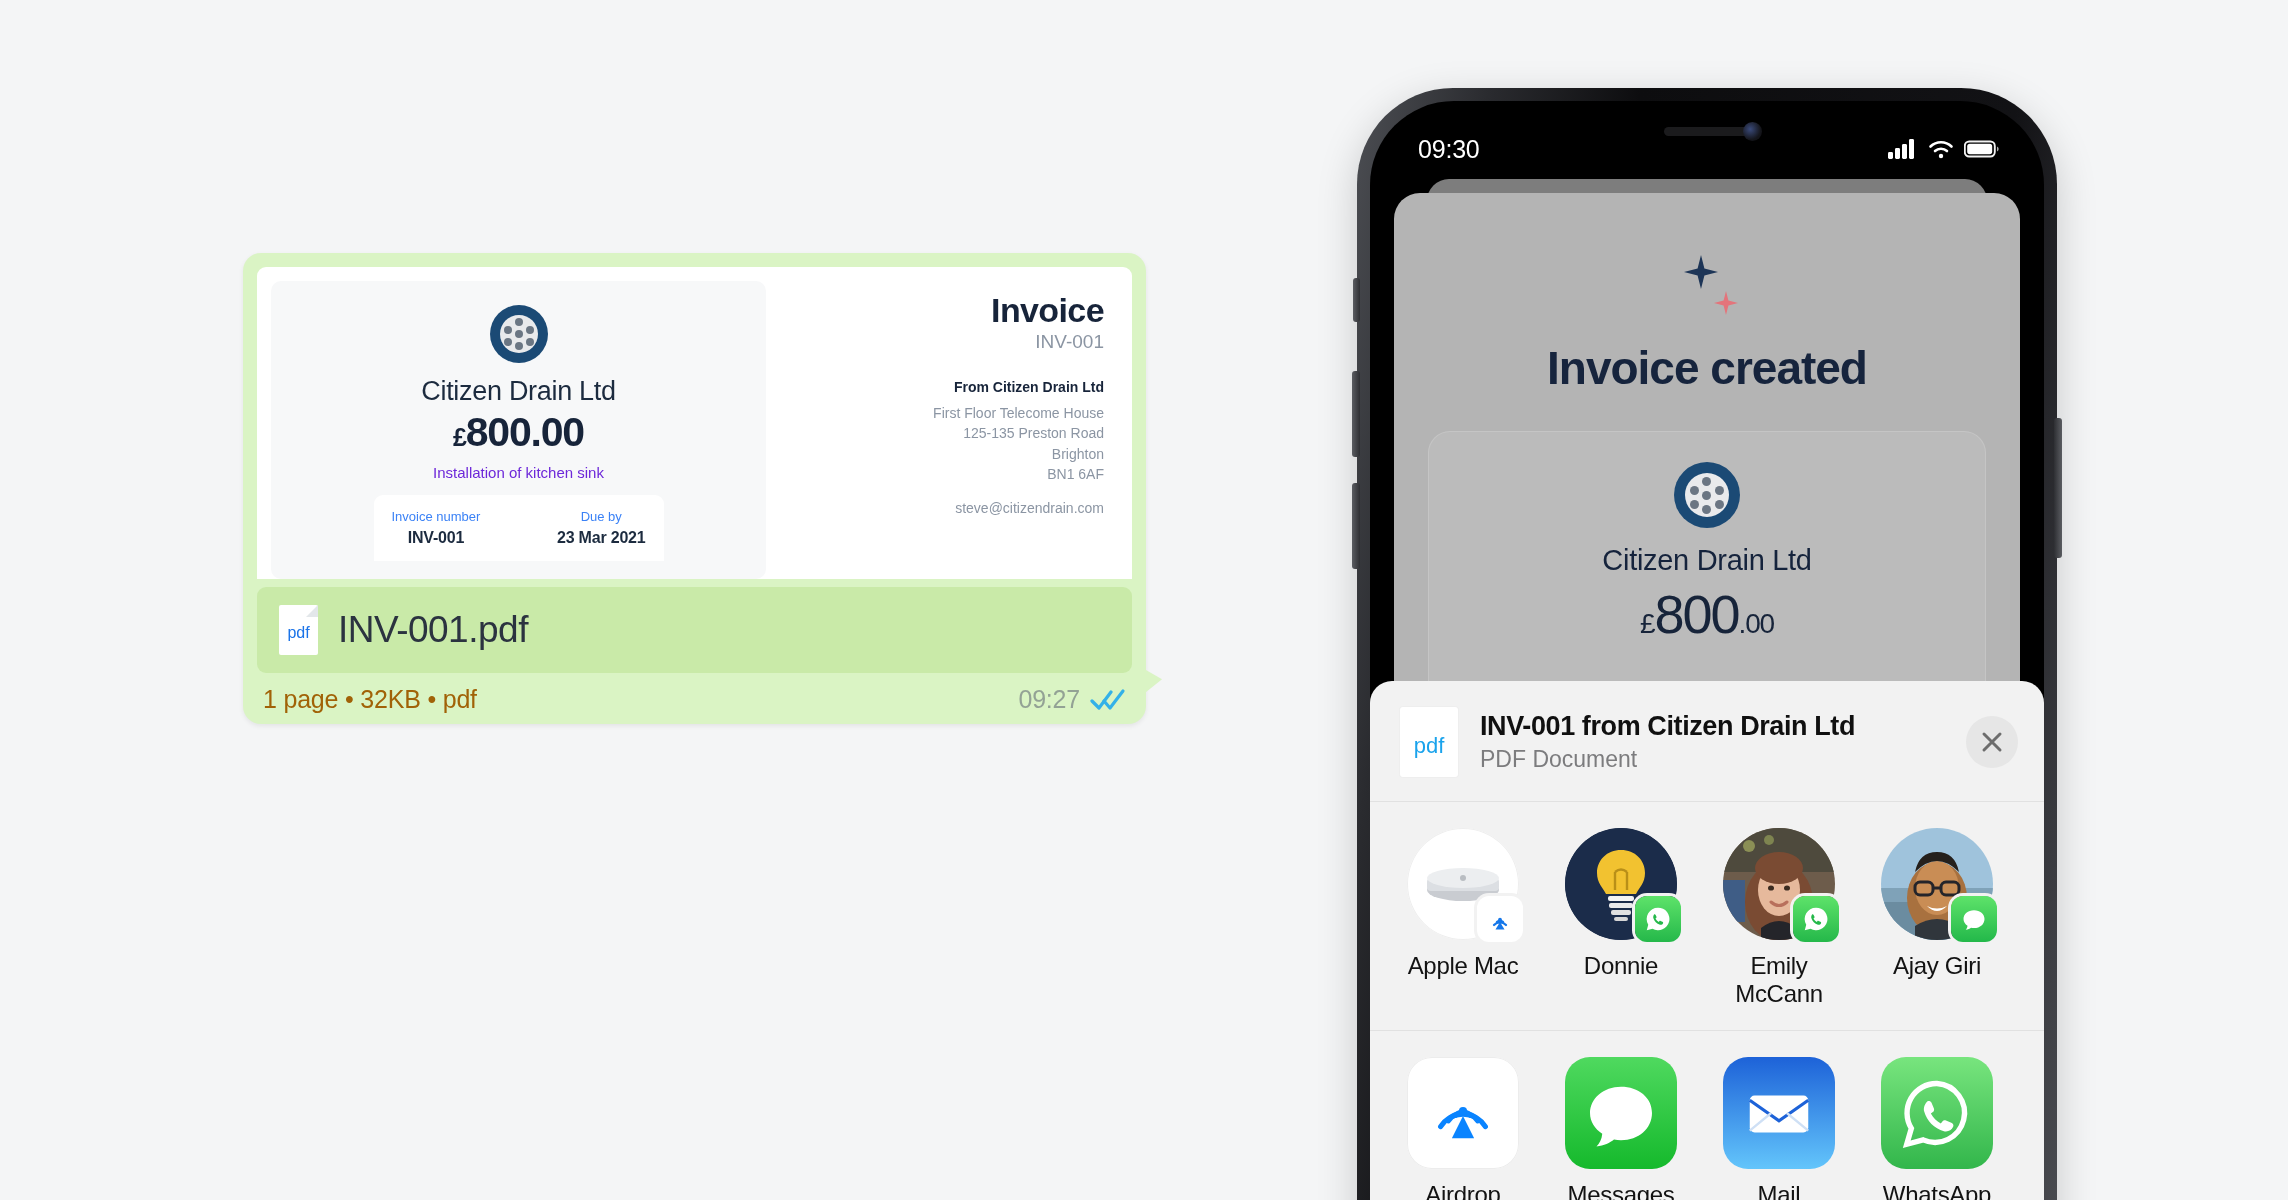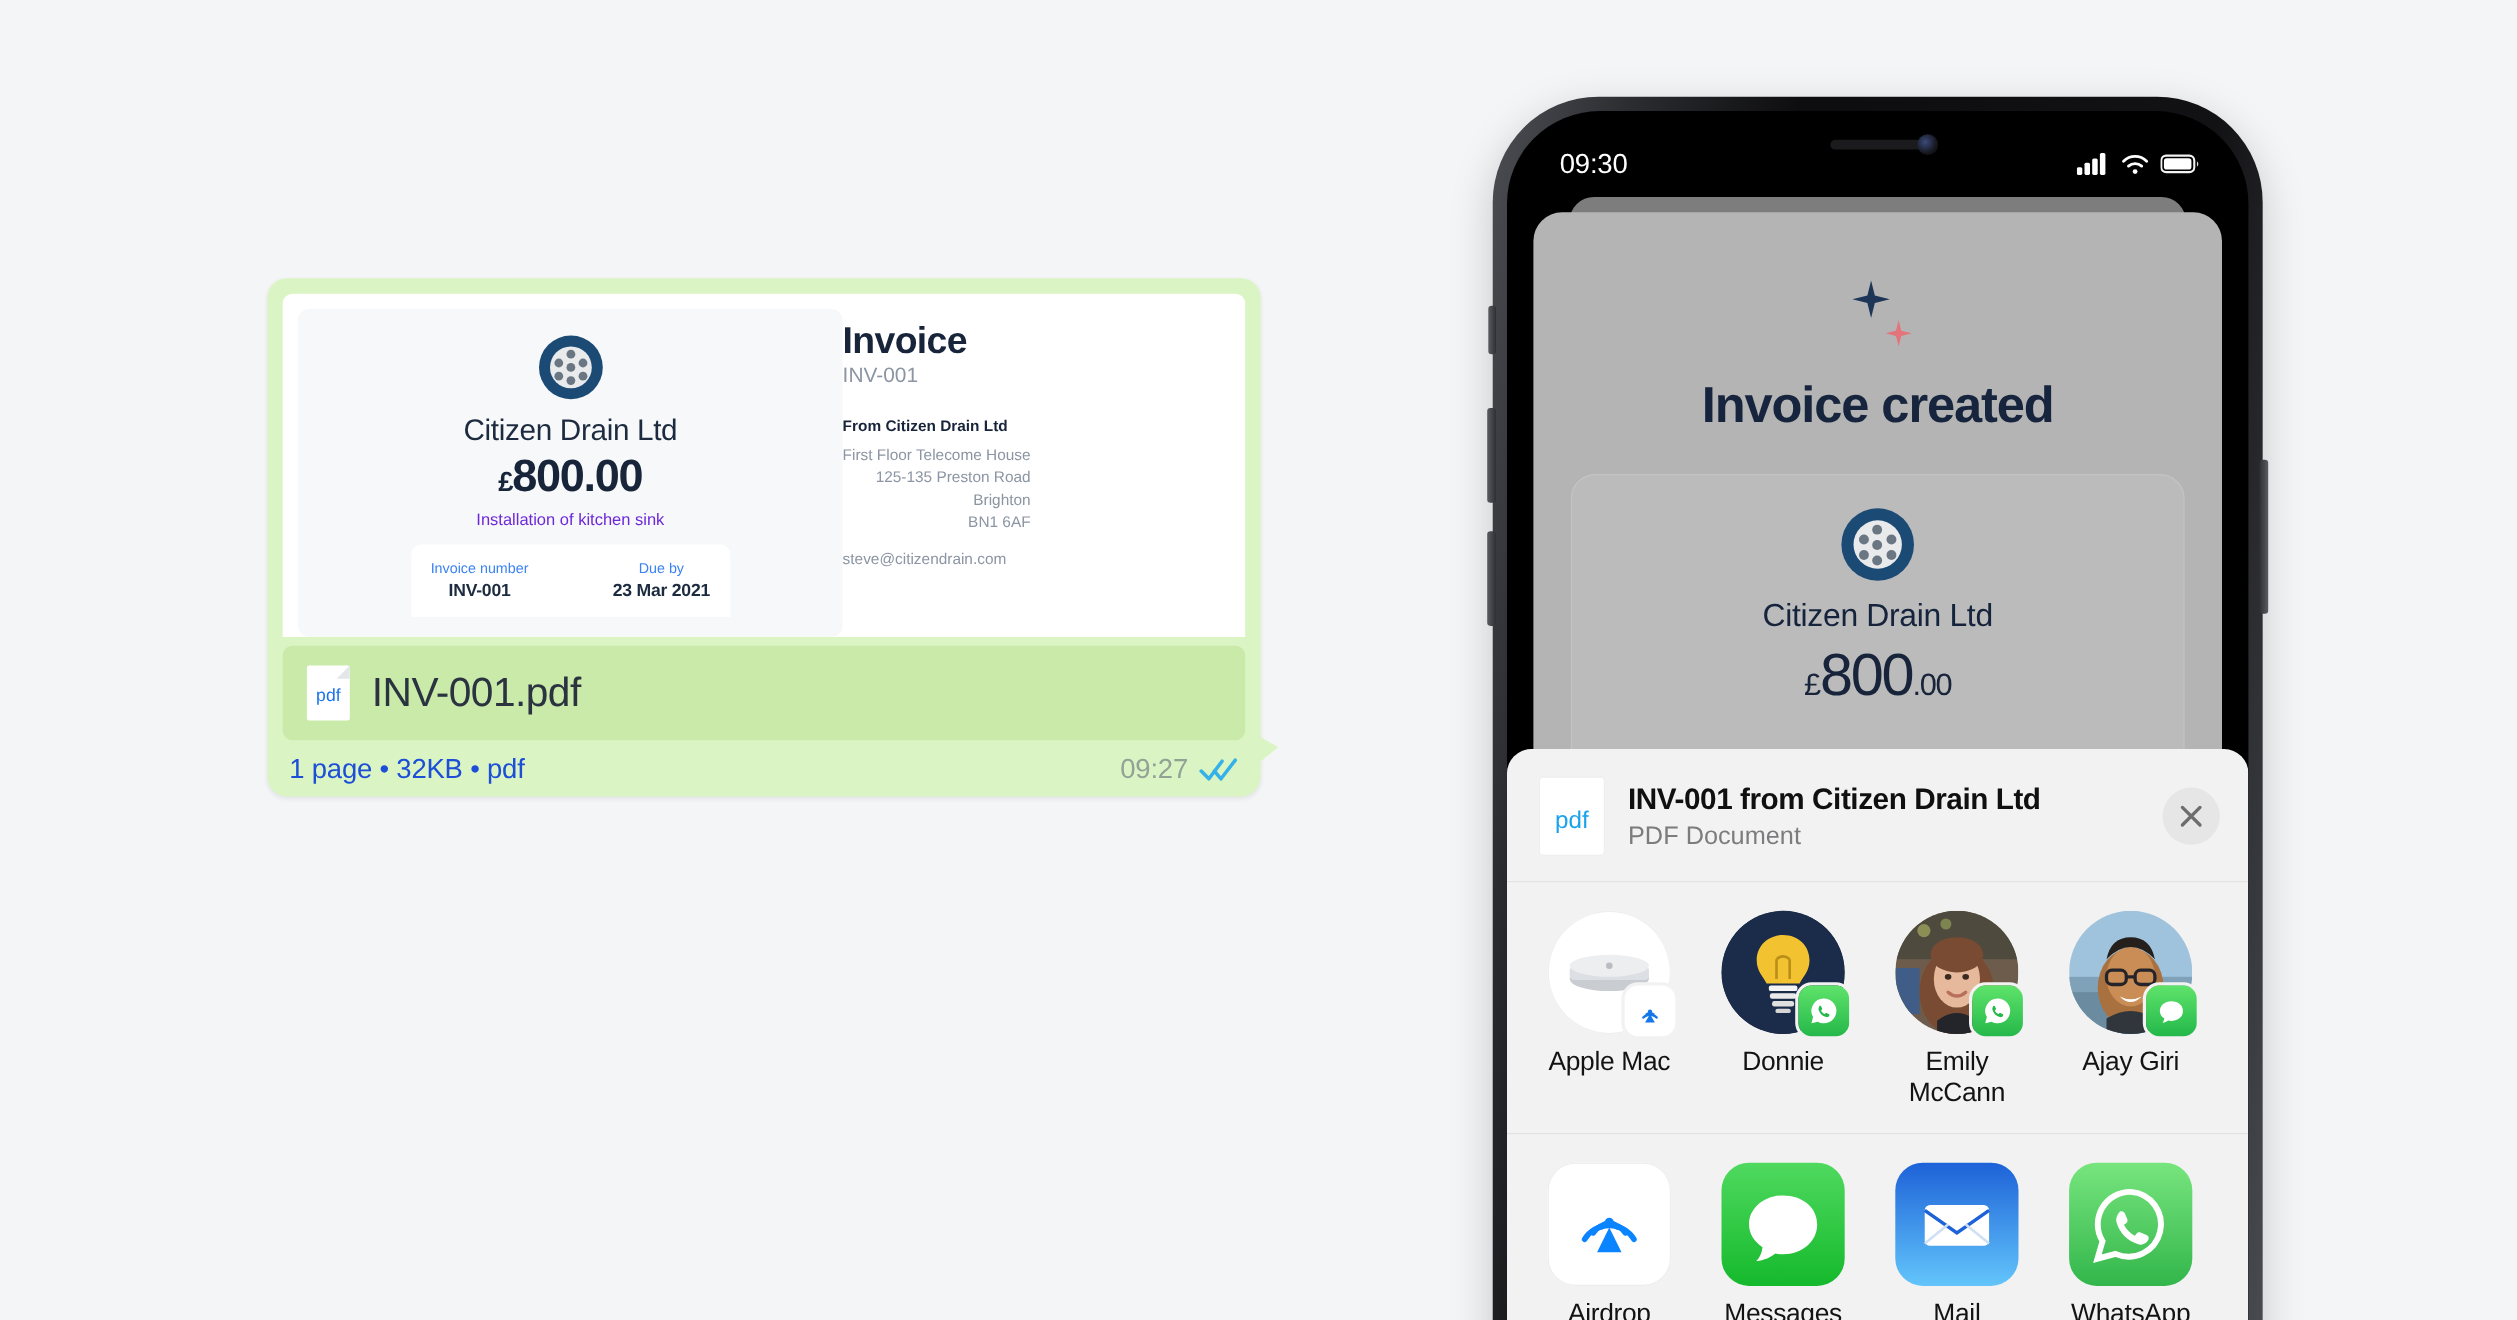--- a/index.html
+++ b/index.html
@@ -74,21 +74,21 @@
     border-radius: 9px 9px 0 0; padding: 14px 18px 14px 18px;
     display: flex; justify-content: space-between;
   }
   .meta-col { text-align: center; }
   .meta-col.r { text-align: center; }
   .meta-label { font-size: 13px; color: #3b82f6; margin-bottom: 5px; }
   .meta-value { font-size: 16px; font-weight: 700; color: #1c2b3f; letter-spacing: -.2px; }
 
   .preview-right {
     flex: 1; padding: 24px 28px 0 0;
-    display: flex; flex-direction: column; align-items: flex-start;
+    display: flex; flex-direction: column; align-items: flex-end;
     text-align: right;
   }
   .inv-title { font-size: 34px; font-weight: 700; color: #17243a; letter-spacing: -.6px; }
   .inv-sub { font-size: 19px; color: #8b95a3; margin-top: 1px; }
   .from-title { font-size: 14px; font-weight: 700; color: #17243a; margin-top: 26px; }
   .addr { font-size: 14px; color: #8b95a3; line-height: 1.45; margin-top: 8px; }
   .email { font-size: 14px; color: #8b95a3; margin-top: 16px; }
 
   .file-row {
     margin-top: 8px;
@@ -109,21 +109,21 @@
     border-width: 0 0 12px 12px; border-style: solid;
     border-color: transparent transparent #e3e7ea transparent;
   }
   .pdf-icon span { font-size: 16px; color: #1a73e8; font-weight: 400; padding-top: 6px; }
   .file-name { margin-left: 20px; font-size: 37px; color: #2b3340; letter-spacing: -.5px; }
 
   .bubble-foot {
     display: flex; align-items: center; justify-content: space-between;
     padding: 12px 6px 0 6px;
   }
-  .foot-left { font-size: 25px; color: #1d4ed8; letter-spacing: -.2px; }
+  .foot-left { font-size: 25px; color: #a16207; letter-spacing: -.2px; }
   .foot-right { display: flex; align-items: center; gap: 10px; }
   .time { font-size: 25px; color: #93a295; letter-spacing: -.2px; }
   .ticks { width: 36px; height: 26px; }
 
   
   .phone {
     position: absolute; left: 1357px; top: 88px;
     width: 700px; height: 1400px;
     background: linear-gradient(100deg,#4c4e53 0%, #2a2b2f 14%, #0d0d0f 30%, #121215 70%, #3a3b40 88%, #55575c 100%);
     border-radius: 96px;

